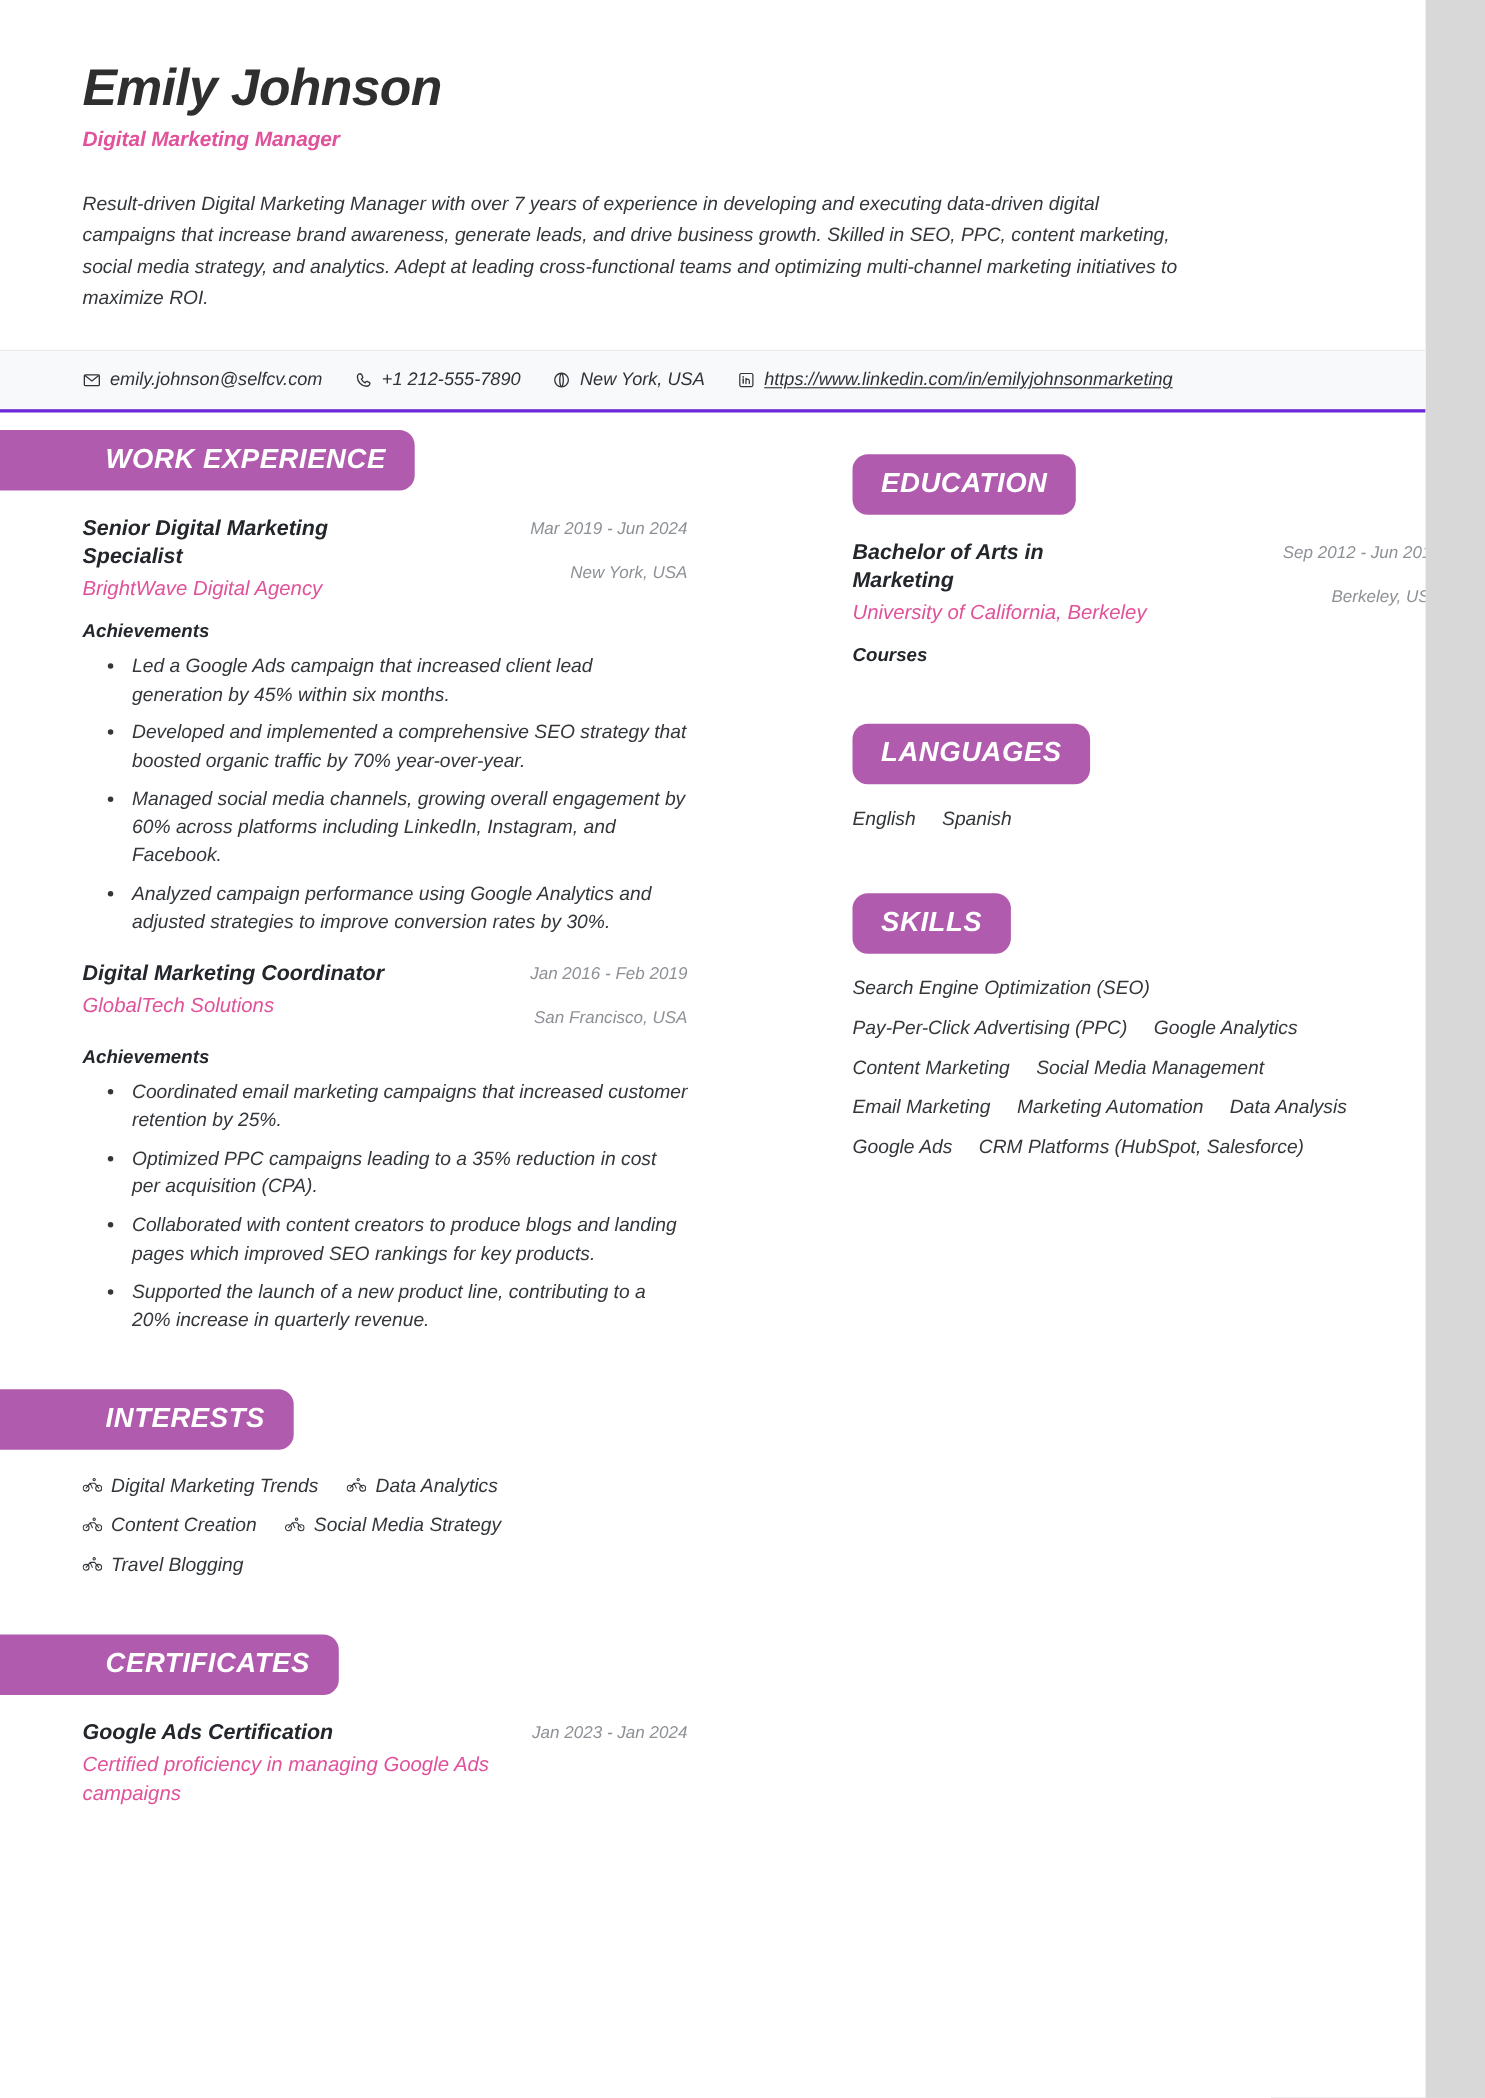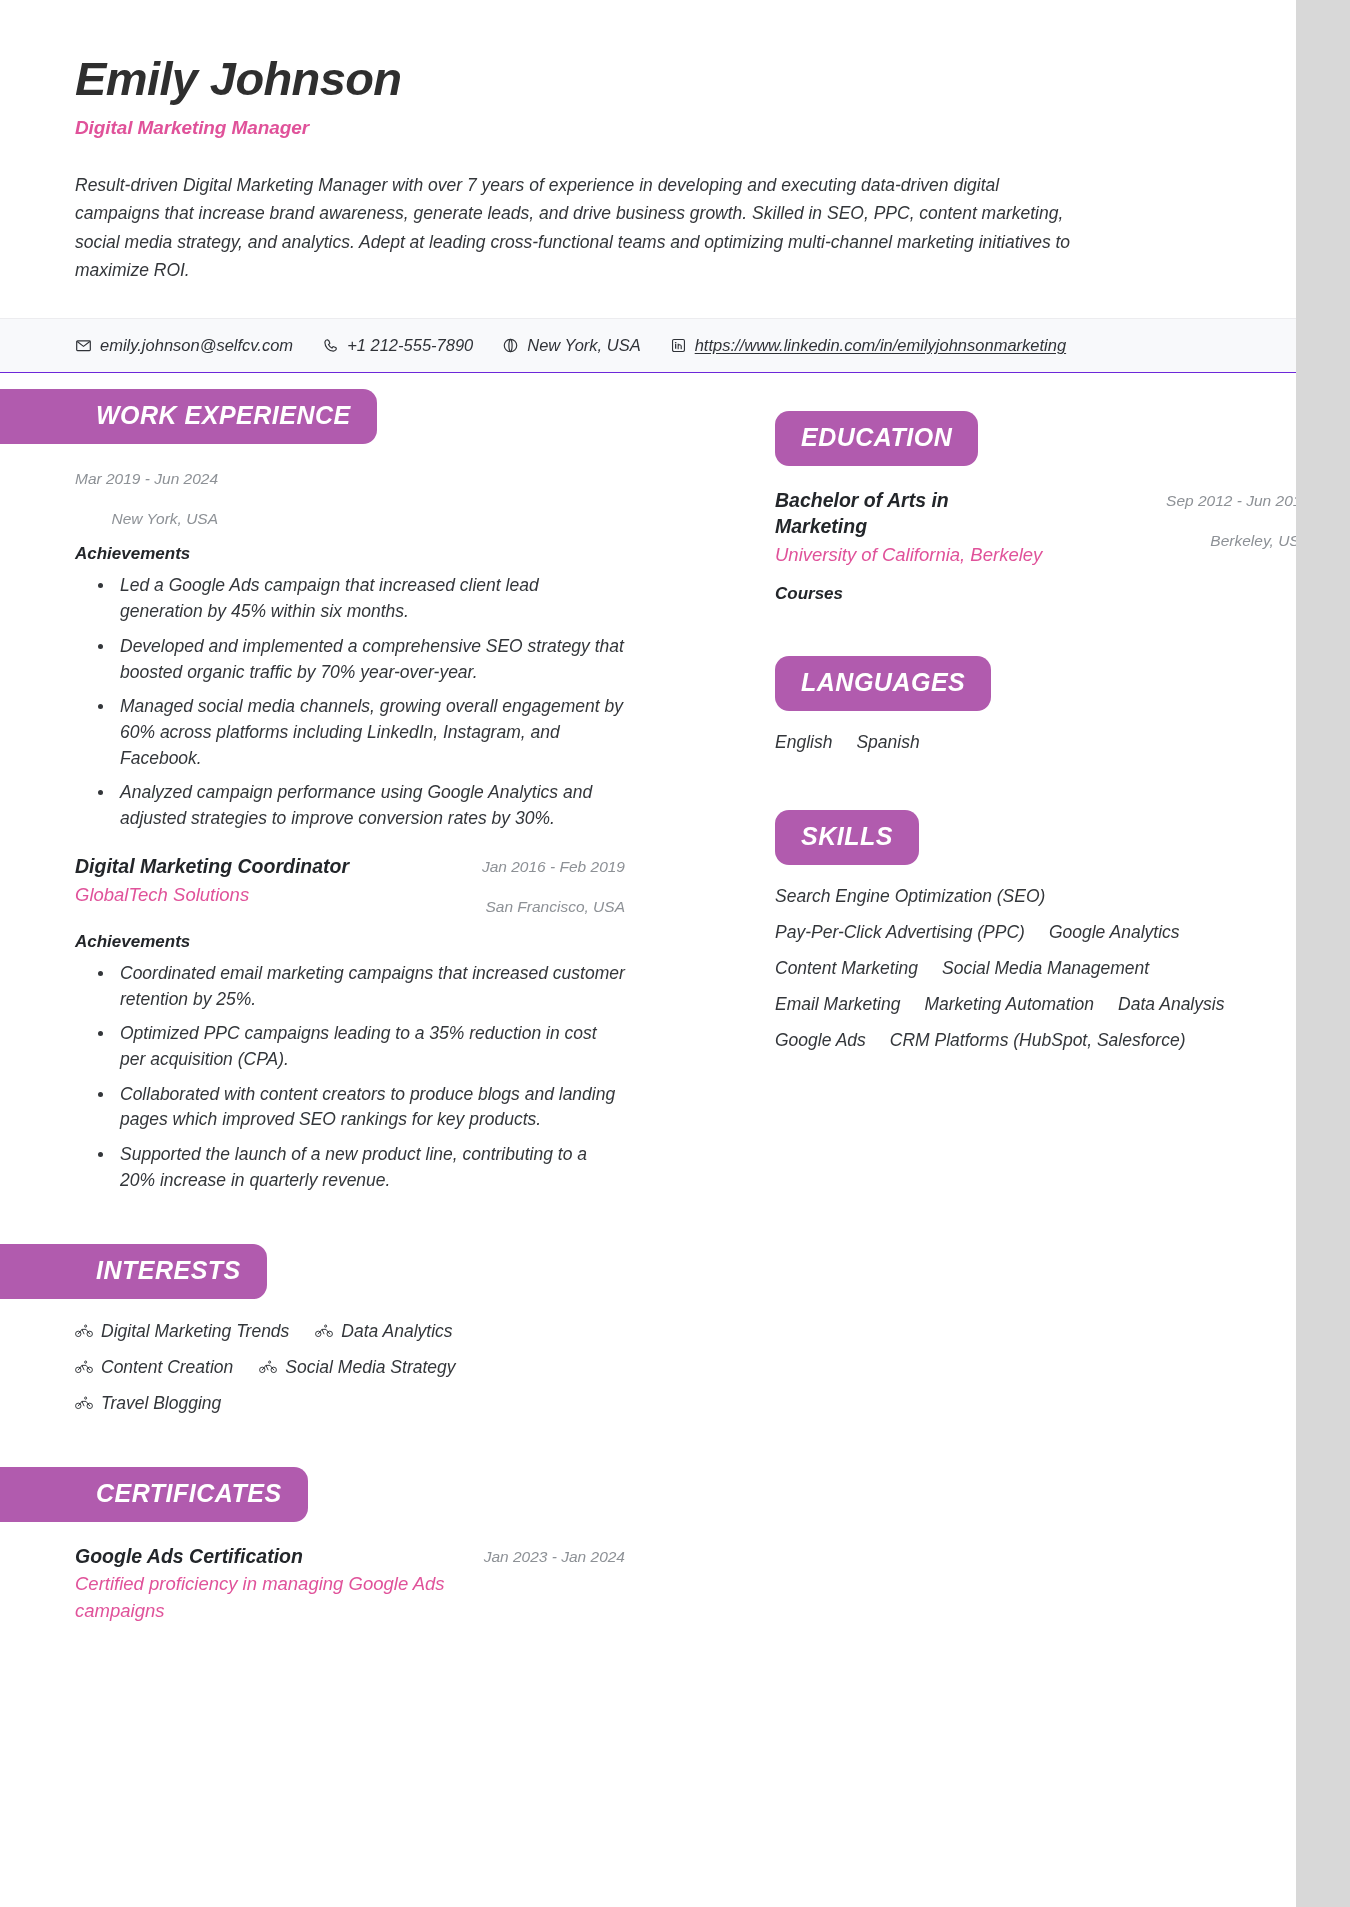--- a/index.html
+++ b/index.html
@@ -43,21 +43,21 @@
     font-size: 17.5px;
     line-height: 1.62;
     color: #33363a;
     max-width: 1000px;
   }
 
   
   .contact-bar {
     background: #f8f9fb;
     border-top: 1px solid #ececef;
-    border-bottom: 1px solid #6d28d9;
+    border-bottom: 3px solid #6d28d9;
     padding: 17px 75px;
     display: flex;
     align-items: center;
     gap: 29px;
     flex-wrap: nowrap;
   }
   .contact-item {
     display: flex;
     align-items: center;
     gap: 8px;
@@ -317,20 +317,24 @@
   <div class="body-cols">
 
     <div class="col-left">
 
       <div class="sec-left">
         <div class="pill pill-left">WORK EXPERIENCE</div>
         <div class="sec-body-left">
 
           <div class="entry">
             <div class="entry-row">
+              <div class="entry-main">
+                <div class="entry-title">Senior Digital Marketing Specialist</div>
+                <div class="entry-org">BrightWave Digital Agency</div>
+              </div>
               <div class="entry-meta">
                 <div>Mar 2019 - Jun 2024</div>
                 <div class="entry-meta-2">New York, USA</div>
               </div>
             </div>
             <div class="sub-head">Achievements</div>
             <ul class="bullets">
               <li>Led a Google Ads campaign that increased client lead generation by 45% within six months.</li>
               <li>Developed and implemented a comprehensive SEO strategy that boosted organic traffic by 70% year-over-year.</li>
               <li>Managed social media channels, growing overall engagement by 60% across platforms including LinkedIn, Instagram, and Facebook.</li>

